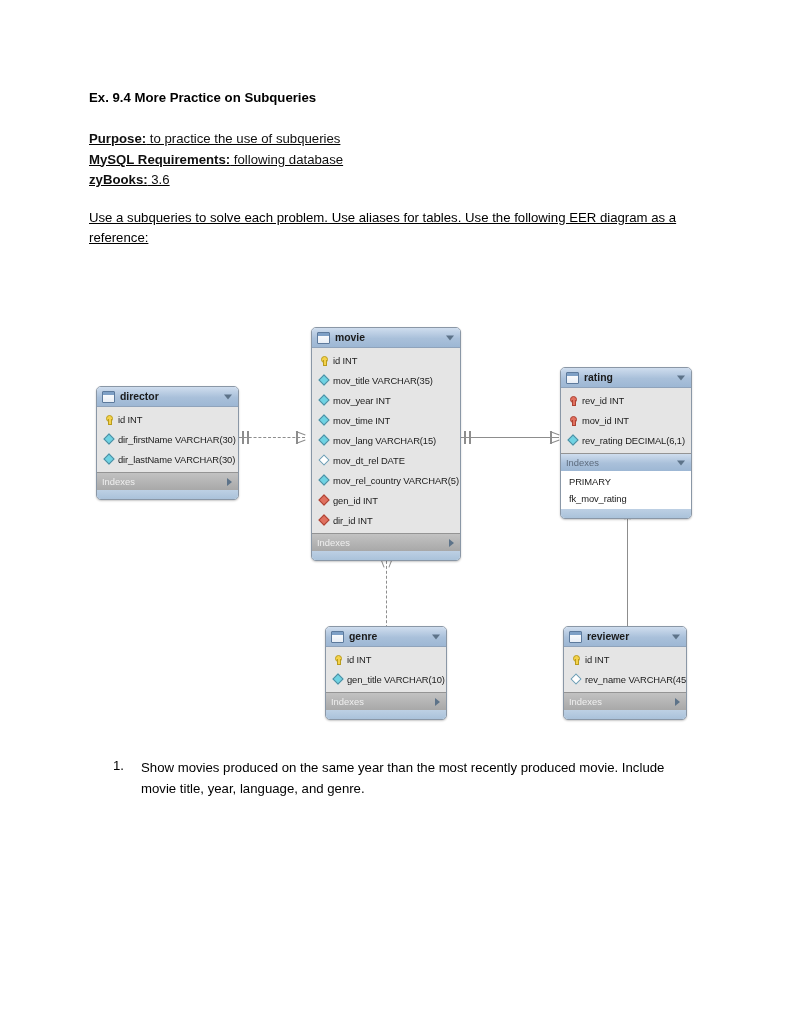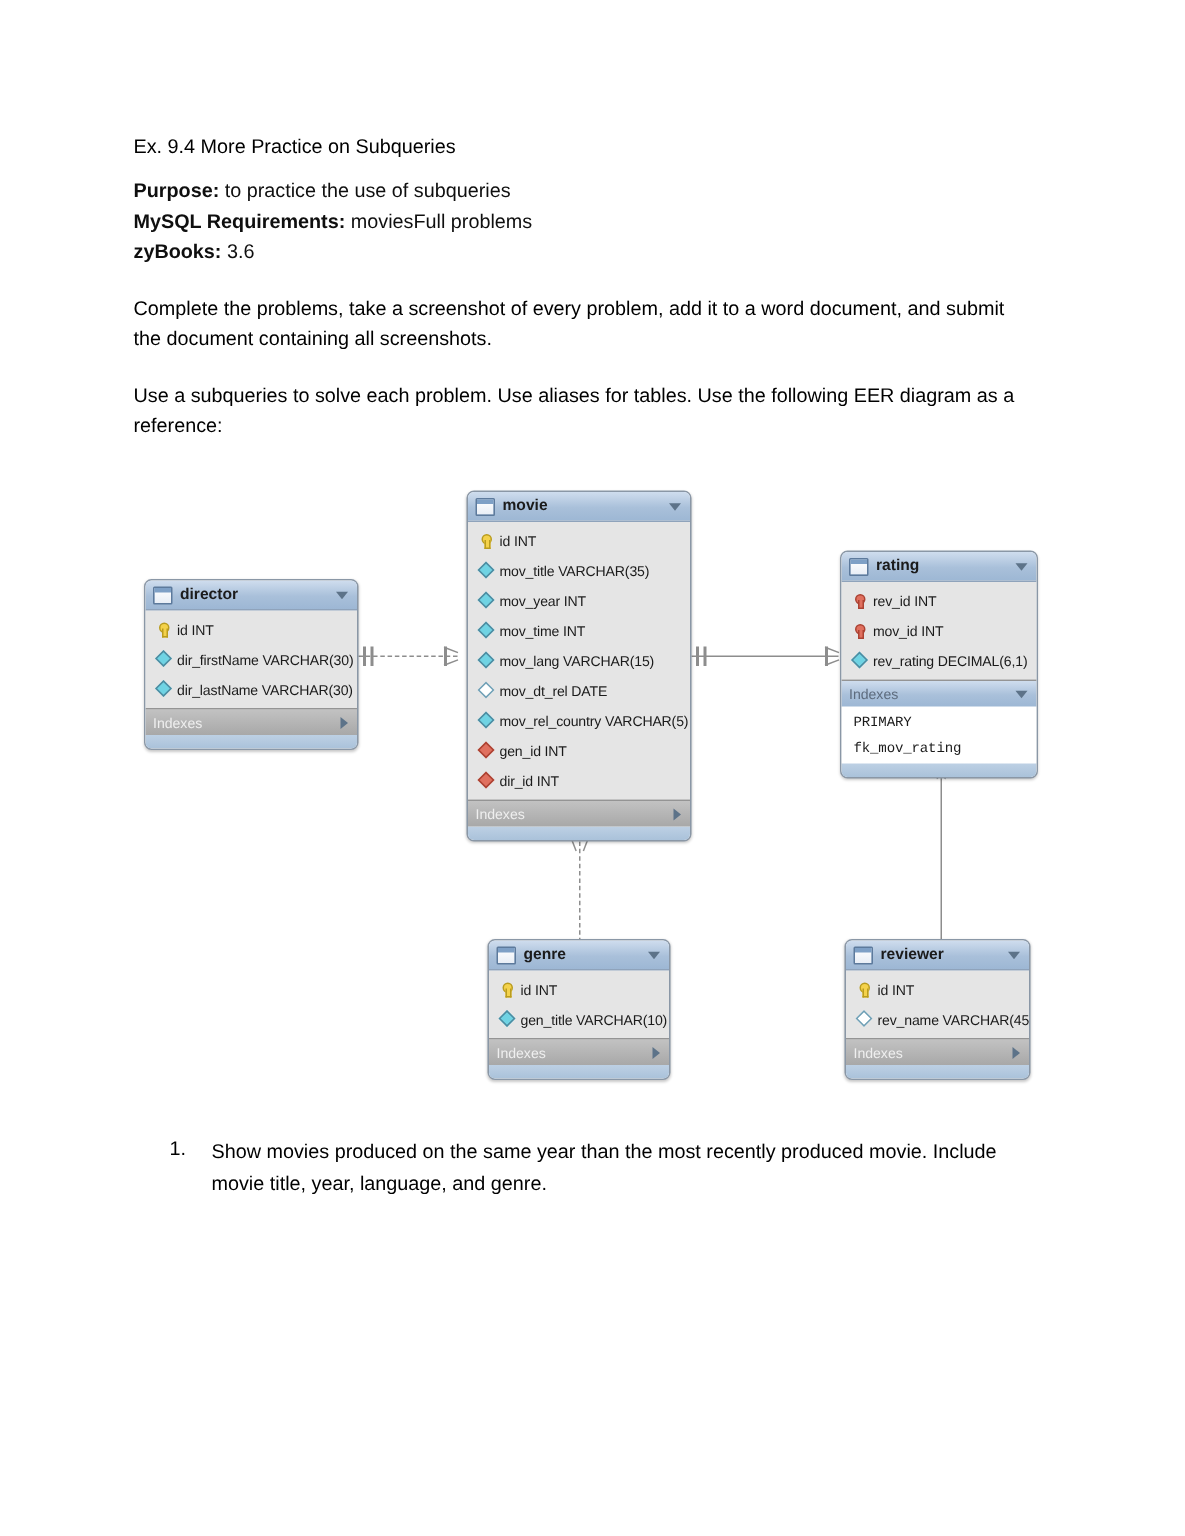--- a/index.html
+++ b/index.html
@@ -11,23 +11,23 @@
     color:#000;
     position:relative;
     overflow:hidden;
   }
   .page{position:absolute;inset:0;}
 
   
   .doc{position:absolute;left:89px;top:90px;width:600px;}
   .ln{font-size:13.2px;line-height:20.5px;color:#0f0f0f;}
   .b{font-weight:bold;}
-  .blk{margin-bottom:17px;}
+  .blk{margin-bottom:17px;text-decoration:underline;}
   .blk:last-child{margin-bottom:0;}
-  .title{font-size:13.2px;font-weight:normal;margin-bottom:12px;}
+  .title{font-size:13.2px;font-weight:bold;margin-bottom:24px;}
   .para{font-size:13.2px;line-height:20.5px;}
 
   
   .diagram{position:absolute;left:0;top:318px;width:790px;height:410px;}
 
   .tbl{
     position:absolute;
     background:#fefefe;
     border:1px solid #8a97a6;
     border-radius:5px;
@@ -122,21 +122,21 @@
     border-top:1px solid #949494;
     color:#efefef;
     font-size:9.4px;
     position:relative;
   }
   .idx-bar.blue{
     background:linear-gradient(#cfddee,#a9c0da 55%,#9db7d4);
     color:#5d6b7d;
   }
   .idx-list{background:#fff;padding:2px 0 2px 0;}
-  .idx-list .col{height:17px;padding-left:8px;font-family:Liberation Mono, monospace;}
+  .idx-list .col{height:17px;padding-left:8px;}
   .tbl-foot{height:9px;background:linear-gradient(#bdd0e4,#aac2da);}
 
   
   .ln-h{position:absolute;height:0;border-top:1.6px solid #8d8d8d;}
   .ln-v{position:absolute;width:0;border-left:1.6px solid #8d8d8d;}
   .ln-h.dash{border-top-style:dashed;}
   .ln-v.dash{border-left-style:dashed;}
 
   .tick{position:absolute;background:#8d8d8d;}
 
@@ -176,25 +176,24 @@
 <body>
 
 <div class="page">
 
   <div class="doc">
 
     <div class="title">Ex. 9.4 More Practice on Subqueries</div>
 
     <div class="blk">
       <div class="ln"><span class="b">Purpose:</span><span> to practice the use of subqueries</span></div>
-      <div class="ln"><span class="b">MySQL Requirements:</span><span> moviesFull problems</span></div>
+      <div class="ln"><span class="b">MySQL Requirements:</span><span> following database</span></div>
       <div class="ln"><span class="b">zyBooks:</span><span> 3.6</span></div>
     </div>
 
-    <div class="blk para">Complete the problems, take a screenshot of every problem, add it to a word document, and submit the document containing all screenshots.</div>
     <div class="blk para">Use a subqueries to solve each problem. Use aliases for tables. Use the following EER diagram as a reference:</div>
   </div>
 
   <div class="diagram">
 
     <div class="ln-h dash" style="left:239px;top:119px;width:66px;"></div>
     <div class="tick" style="left:242px;top:113px;width:1.6px;height:13px;"></div>
     <div class="tick" style="left:247px;top:113px;width:1.6px;height:13px;"></div>
 
     <div class="tick" style="left:296px;top:113px;width:1.6px;height:13px;"></div>

